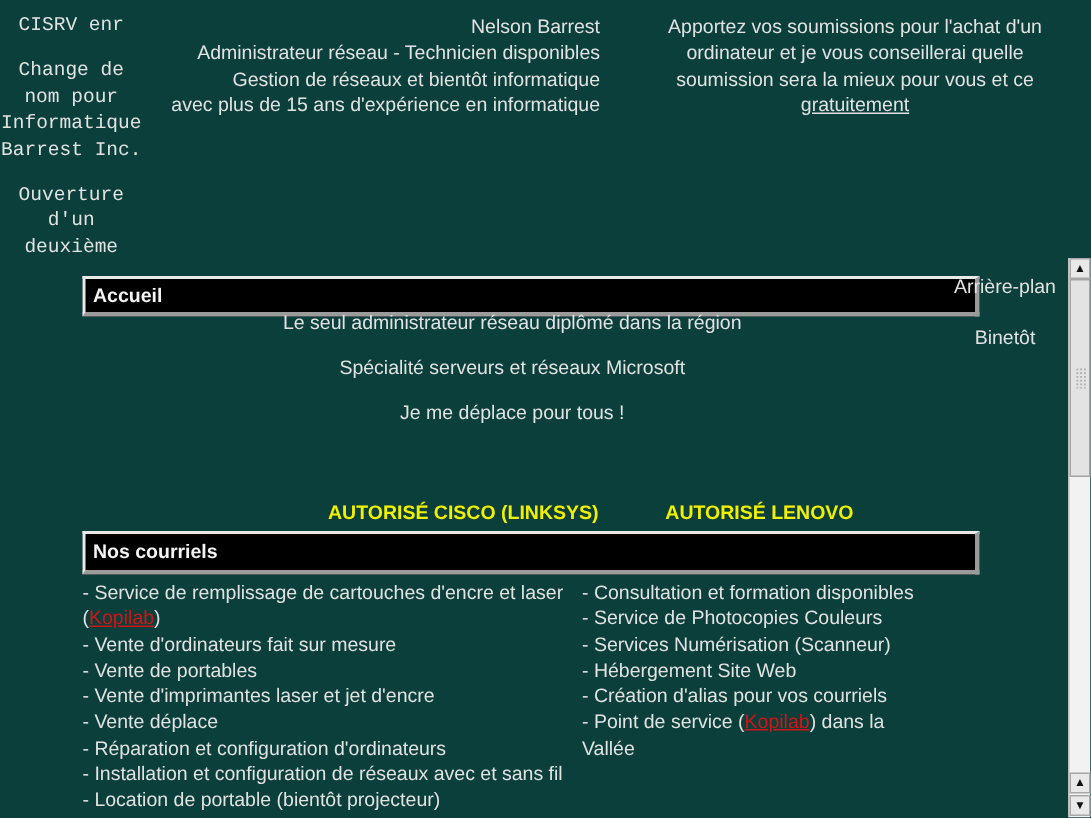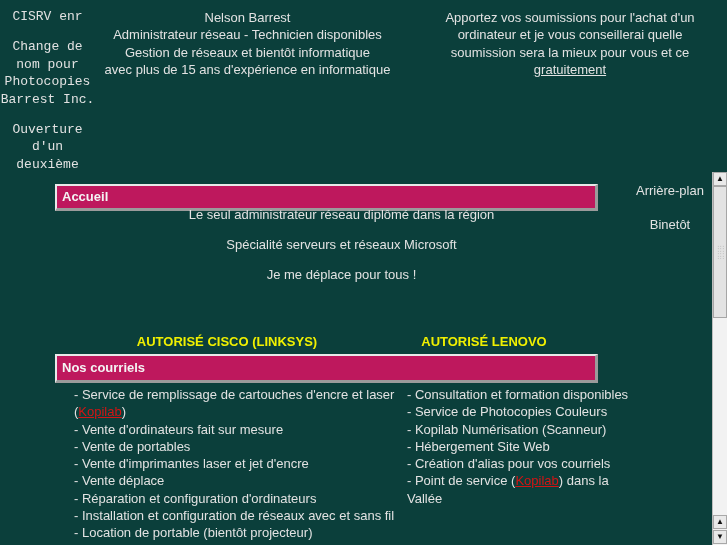--- a/index.html
+++ b/index.html
@@ -6,59 +6,59 @@
   body {
     width:727px; height:545px; overflow:hidden; position:relative;
     background:#0b3f3b;
     font-family:"Liberation Sans", sans-serif;
     font-size:13px; color:#e2e2e2;
   }
   .abs { position:absolute; }
   
   .hdr-left { left:0; top:8px; width:95px; text-align:center; line-height:17.5px; }
   .hdr-left p { margin:0 0 12.5px 0;font-family:Liberation Mono, monospace; }
-  .hdr-center { left:95px; top:9px; width:305px; text-align:center; line-height:17.4px; }
+  .hdr-center { left:95px; top:9px; width:305px; text-align:right; line-height:17.4px; }
   .hdr-right { left:410px; top:9px; width:320px; text-align:center; line-height:17.4px; }
   .hdr-right .line { display:block; }
   a.lnk { color:#e2e2e2; text-decoration:underline; }
   a.red { color:#d41414; text-decoration:underline; }
 
   
   .frame { left:0; top:172px; width:712px; height:373px; overflow:hidden; }
   .bar {
-    position:absolute; left:55px; width:543px;
-    background:#be185d;
+    position:absolute; left:55px; width:598px;
+    background:#000000;
     border-top:2px solid #e9e9e9; border-left:2px solid #e9e9e9;
     border-bottom:3px solid #9b9b9b; border-right:3px solid #9b9b9b;
     color:#f4f4f4; font-weight:bold; font-size:13px;
     padding-left:5px; box-sizing:border-box;
   }
   .bar-accueil { top:12px; height:27px; line-height:22px; }
   .bar-services { top:182px; height:29px; line-height:24px; }
   .intro { left:55px; width:573px; text-align:center; }
   .intro div { height:30px; line-height:15px; }
-  .auth { font-weight:bold; color:#f0f000; text-align:center; }
-  .svc { line-height:17.3px;margin-left:19px; }
+  .auth { font-weight:bold; color:#f0f000; text-align:right; }
+  .svc { line-height:17.3px; }
   .svc-left { left:55px; top:214px; width:336px; }
   .svc-right { left:388px; top:214px; width:240px; }
   .side-right { left:628px; width:84px; text-align:center; }
 
   
   .sb { left:712px; top:172px; width:15px; height:373px; background:#f2f2f2; border-left:1px solid #bdbdbd; box-sizing:border-box; }
   .sb-btn { position:absolute; left:0; width:14px; height:14px; background:#e9e9e9; border:1px solid #a8a8a8; box-sizing:border-box; font-size:8px; line-height:12px; text-align:center; color:#111; }
   .sb-thumb { position:absolute; left:0; top:14px; width:14px; height:132px; background:#e3e3e3; border:1px solid #a6a6a6; box-sizing:border-box; }
   .grip { position:absolute; left:3px; top:58px; width:7px; height:14px;
     background-image:radial-gradient(#b0b0b0 0.6px, transparent 0.8px); background-size:2.5px 2.5px; }
 </style>
 </head>
 <body>
 
 <div class="abs hdr-left">
   <p>CISRV enr</p>
-  <p>Change de nom pour Photocopies Barrest Inc.</p>
+  <p>Change de nom pour Informatique Barrest Inc.</p>
   <p>Ouverture d'un deuxième</p>
 </div>
 
 <div class="abs hdr-center">
   <div>Nelson Barrest</div>
   <div>Administrateur réseau - Technicien disponibles</div>
   <div>Gestion de réseaux et bientôt informatique</div>
   <div>avec plus de 15 ans d'expérience en informatique</div>
 </div>
 
@@ -93,21 +93,21 @@
     <div>- Vente d'imprimantes laser et jet d'encre</div>
     <div>- Vente déplace</div>
     <div>- Réparation et configuration d'ordinateurs</div>
     <div>- Installation et configuration de réseaux avec et sans fil</div>
     <div>- Location de portable (bientôt projecteur)</div>
   </div>
 
   <div class="abs svc svc-right">
     <div>- Consultation et formation disponibles</div>
     <div>- Service de Photocopies Couleurs</div>
-    <div>- Kopilab Numérisation (Scanneur)</div>
+    <div>- Services Numérisation (Scanneur)</div>
     <div>- Hébergement Site Web</div>
     <div>- Création d'alias pour vos courriels</div>
     <div>
       <span>- Point de service (</span><a class="red" href="#">Kopilab</a><span>) dans la Vallée</span>
     </div>
   </div>
 
   <div class="abs side-right" style="top:11px;">Arrière-plan</div>
   <div class="abs side-right" style="top:45px;">Binetôt</div>
 </div>

